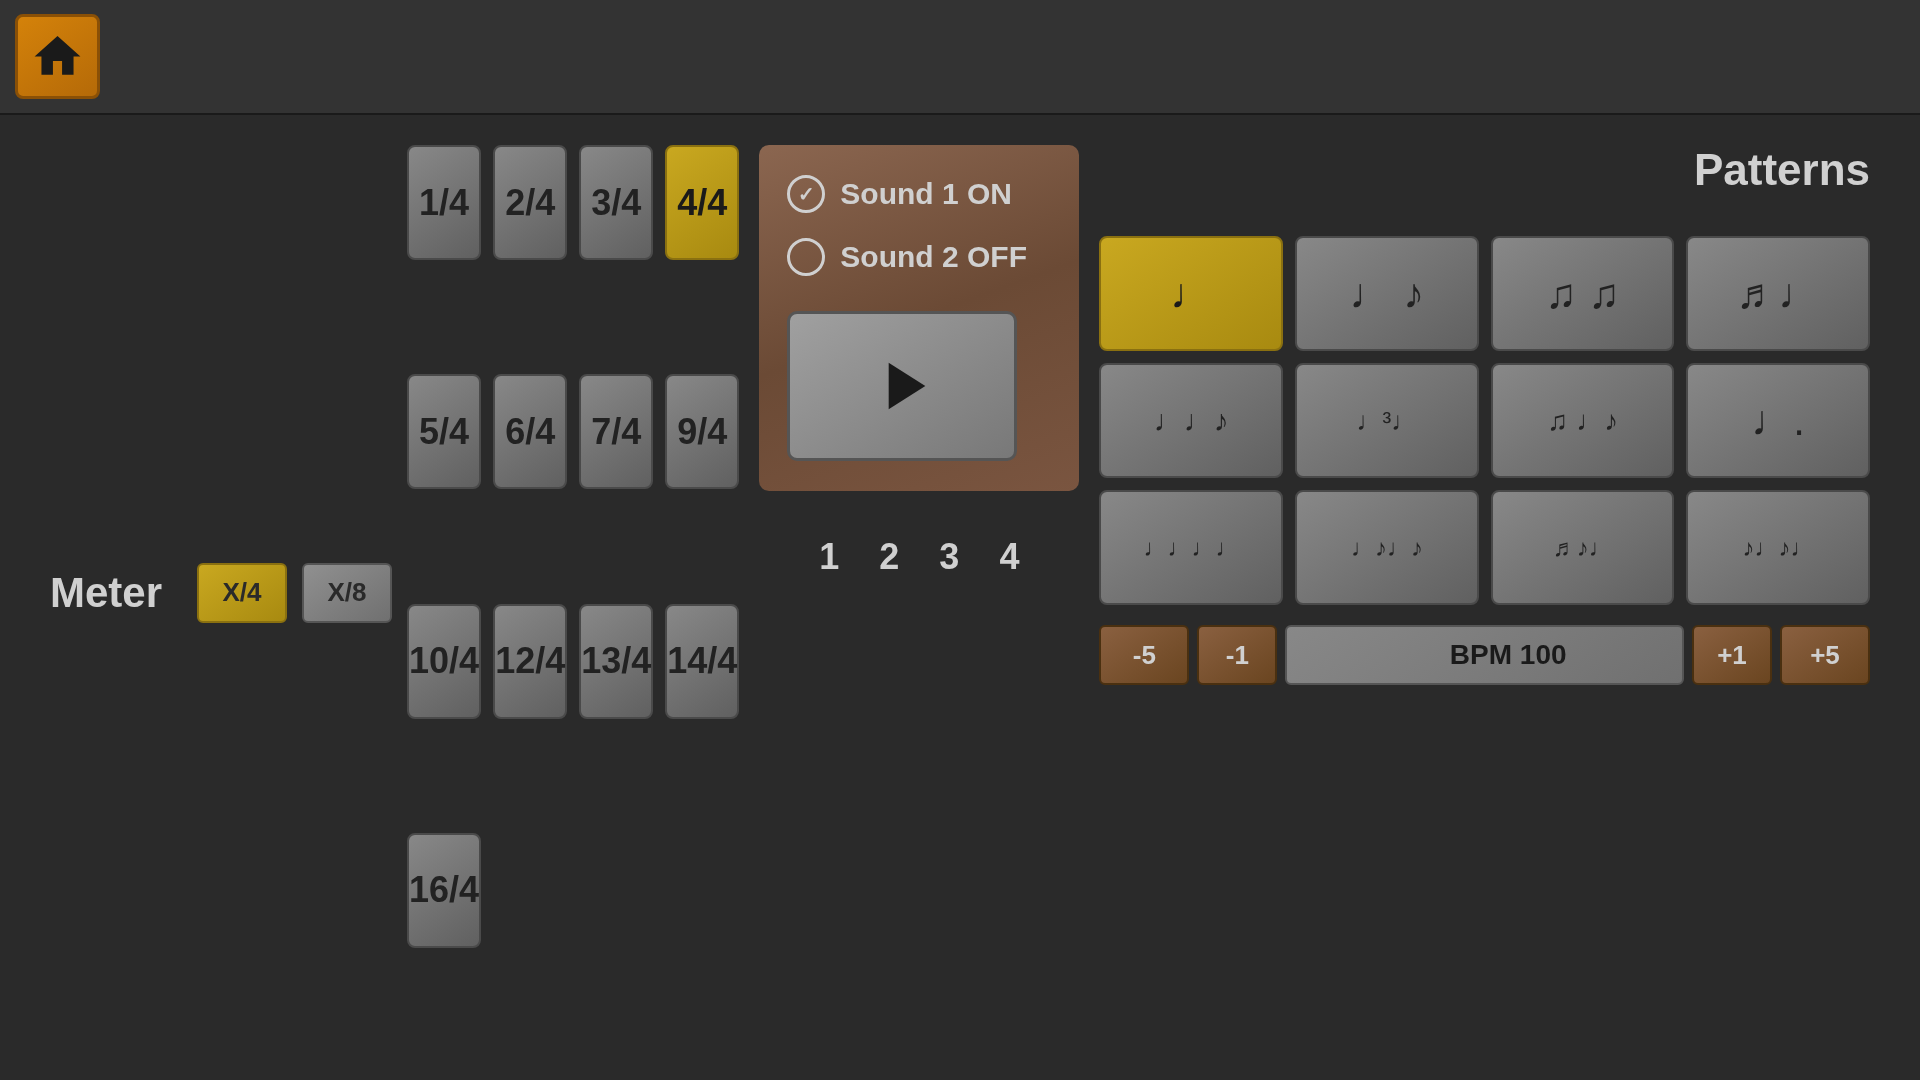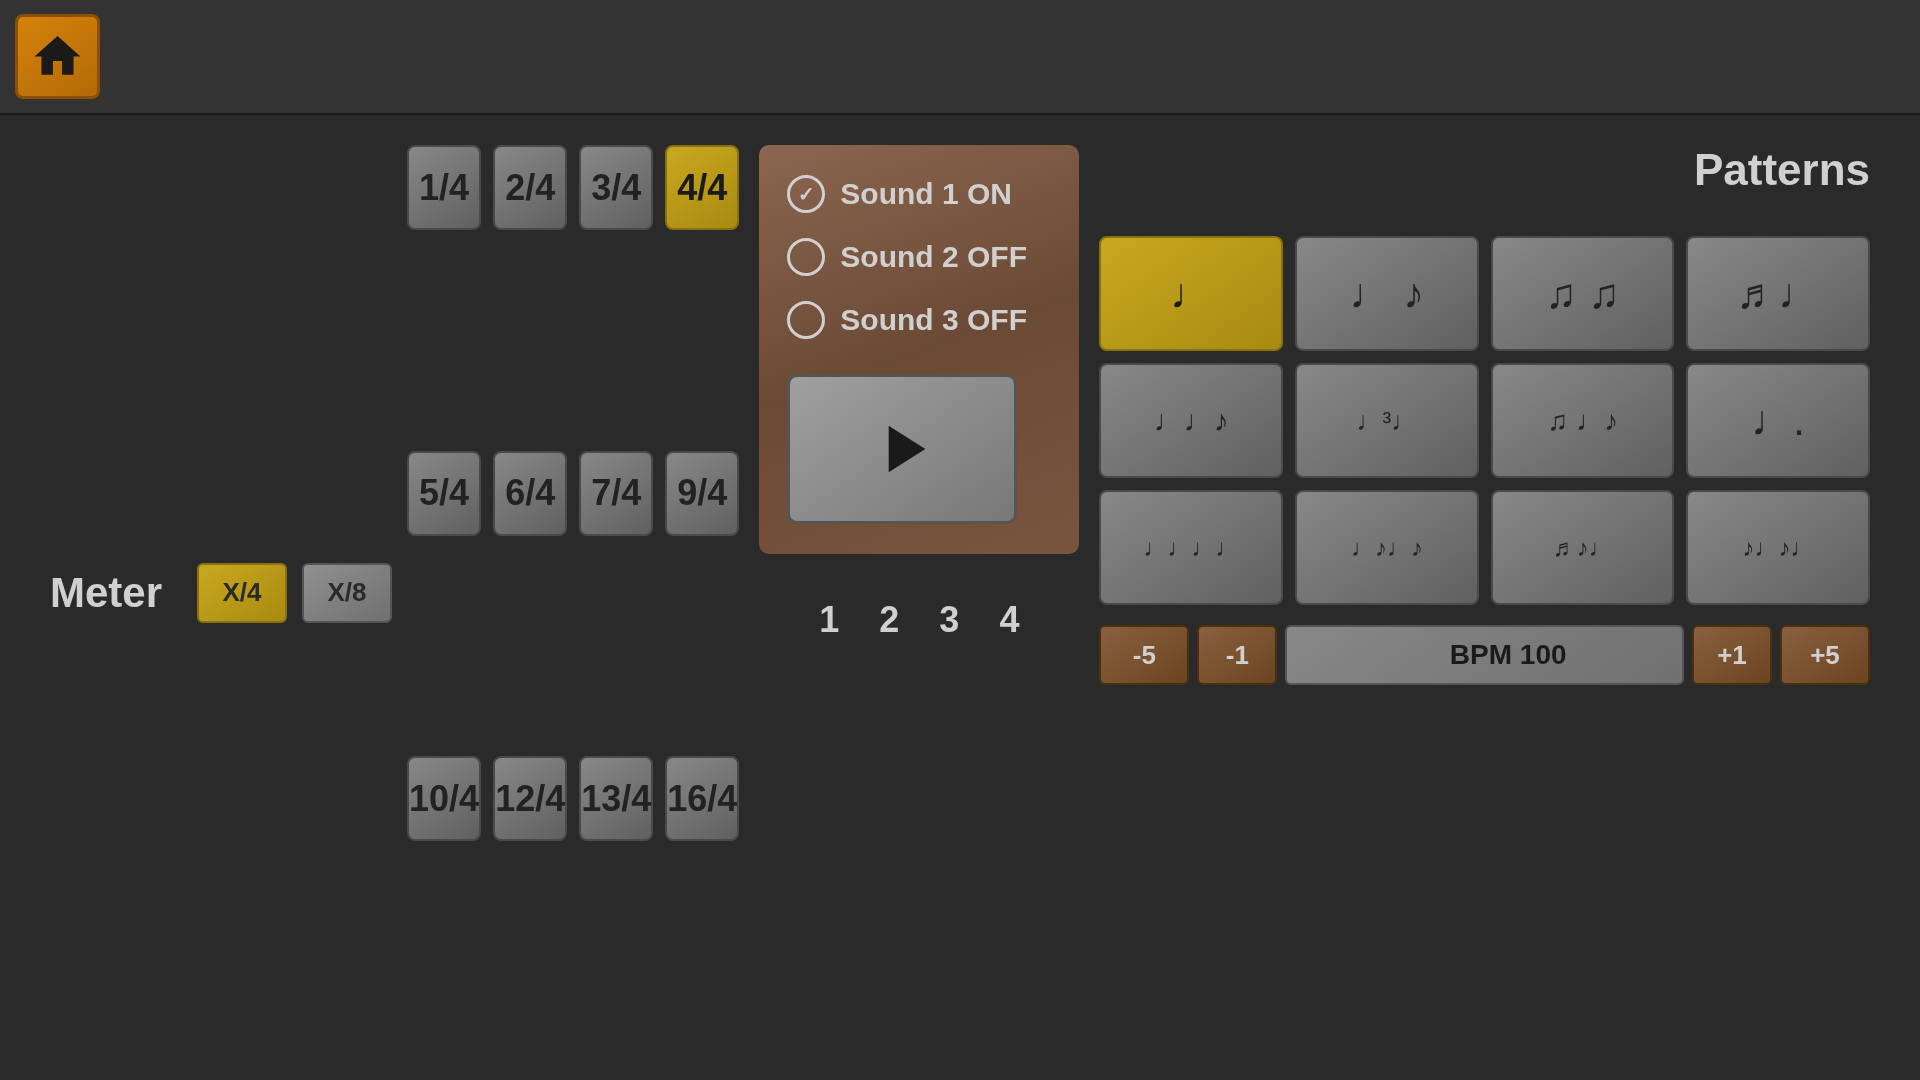--- a/index.html
+++ b/index.html
@@ -96,21 +96,21 @@
       border: 2px solid #555;
     }
 
     .meter-grid {
       display: grid;
       grid-template-columns: repeat(4, 1fr);
       gap: 12px;
     }
 
     .meter-cell {
-      height: 85px;
+      height: 115px;
       background: linear-gradient(145deg, #888, #606060);
       border: 2px solid #4a4a4a;
       border-radius: 8px;
       display: flex;
       align-items: center;
       justify-content: center;
       font-size: 36px;
       font-weight: bold;
       color: #222;
       cursor: pointer;
@@ -327,41 +327,38 @@
       <div class="meter-cell">2/4</div>
       <div class="meter-cell">3/4</div>
       <div class="meter-cell meter-cell-active">4/4</div>
       <div class="meter-cell">5/4</div>
       <div class="meter-cell">6/4</div>
       <div class="meter-cell">7/4</div>
       <div class="meter-cell">9/4</div>
       <div class="meter-cell">10/4</div>
       <div class="meter-cell">12/4</div>
       <div class="meter-cell">13/4</div>
+      <div class="meter-cell">14/4</div>
       <div class="meter-cell">16/4</div>
     </div>
   </div>
 
   <div class="center-panel">
     <div class="sound-panel">
 
       <div class="sound-option">
         <div class="sound-radio sound-radio-checked"></div>
         <span class="sound-label">Sound 1 ON</span>
       </div>
 
       <div class="sound-option">
         <div class="sound-radio"></div>
         <span class="sound-label">Sound 2 OFF</span>
       </div>
 
-      <div class="sound-option">
-        <div class="sound-radio"></div>
-        <span class="sound-label">Sound 3 OFF</span>
-      </div>
 
       <div class="play-btn">
         <svg viewBox="0 0 24 24">
           <path d="M8 5v14l11-7z"></path>
         </svg>
       </div>
     </div>
 
     <div class="page-numbers">
       <span class="page-num">1</span>

